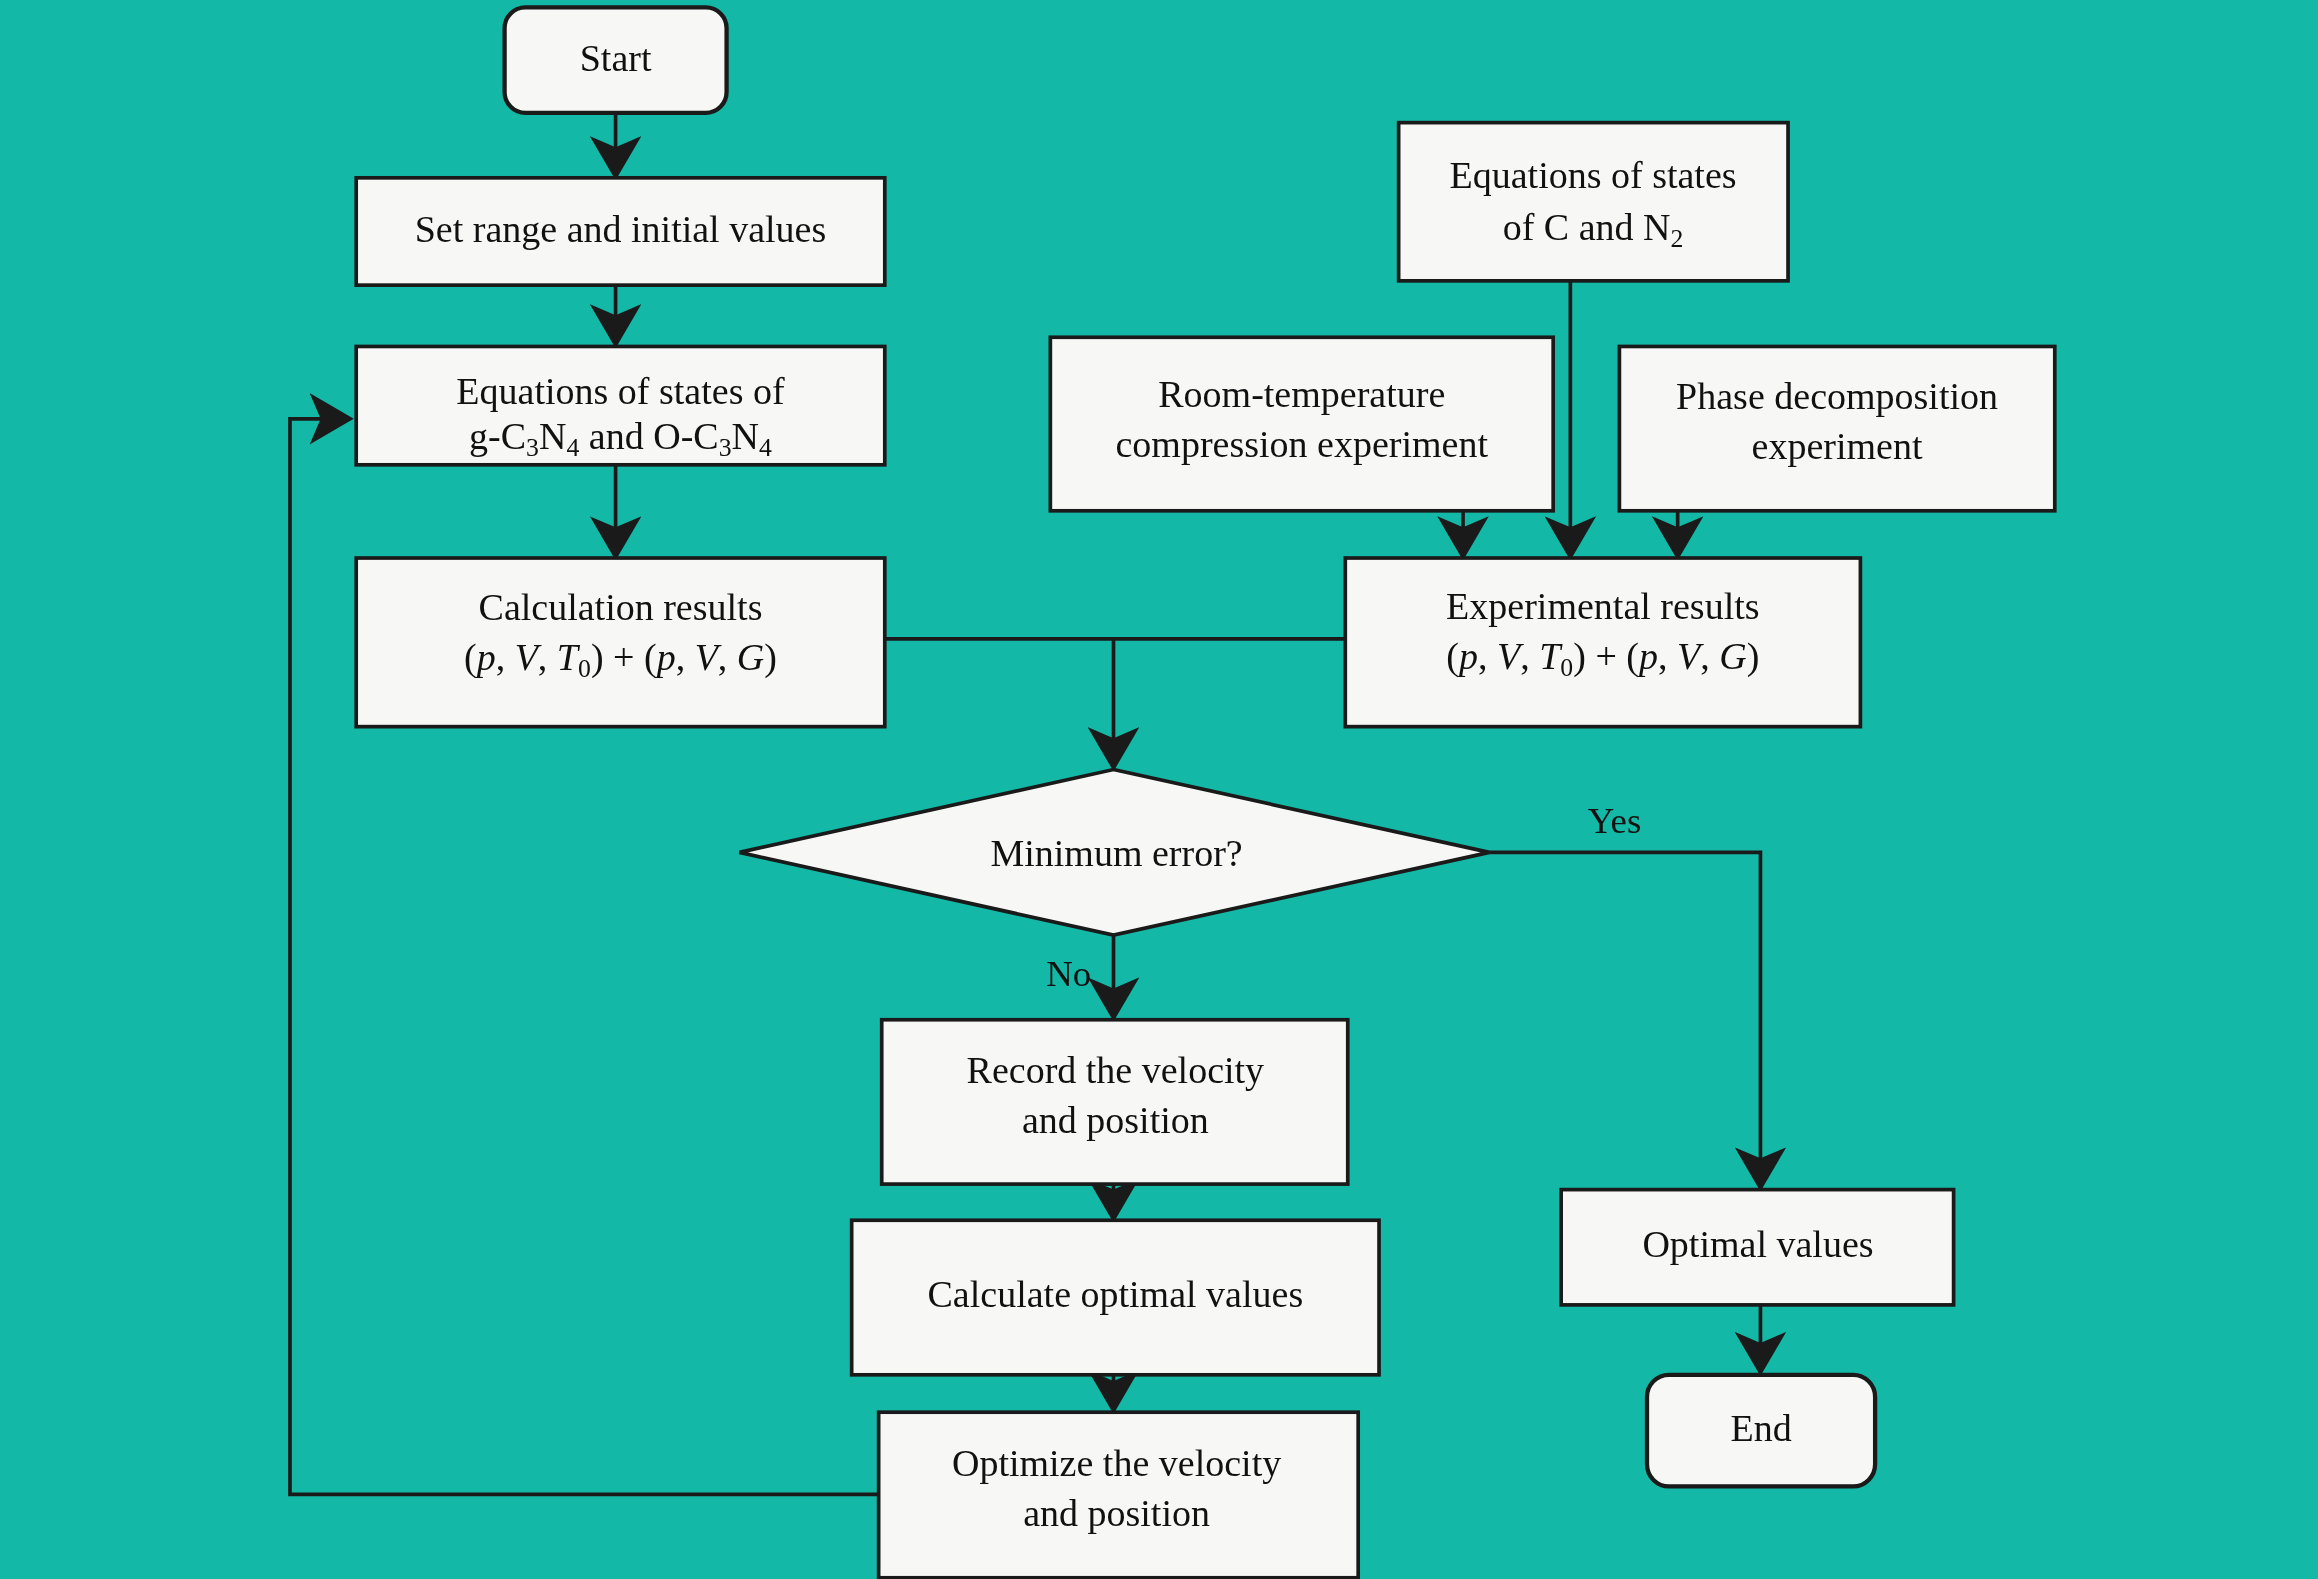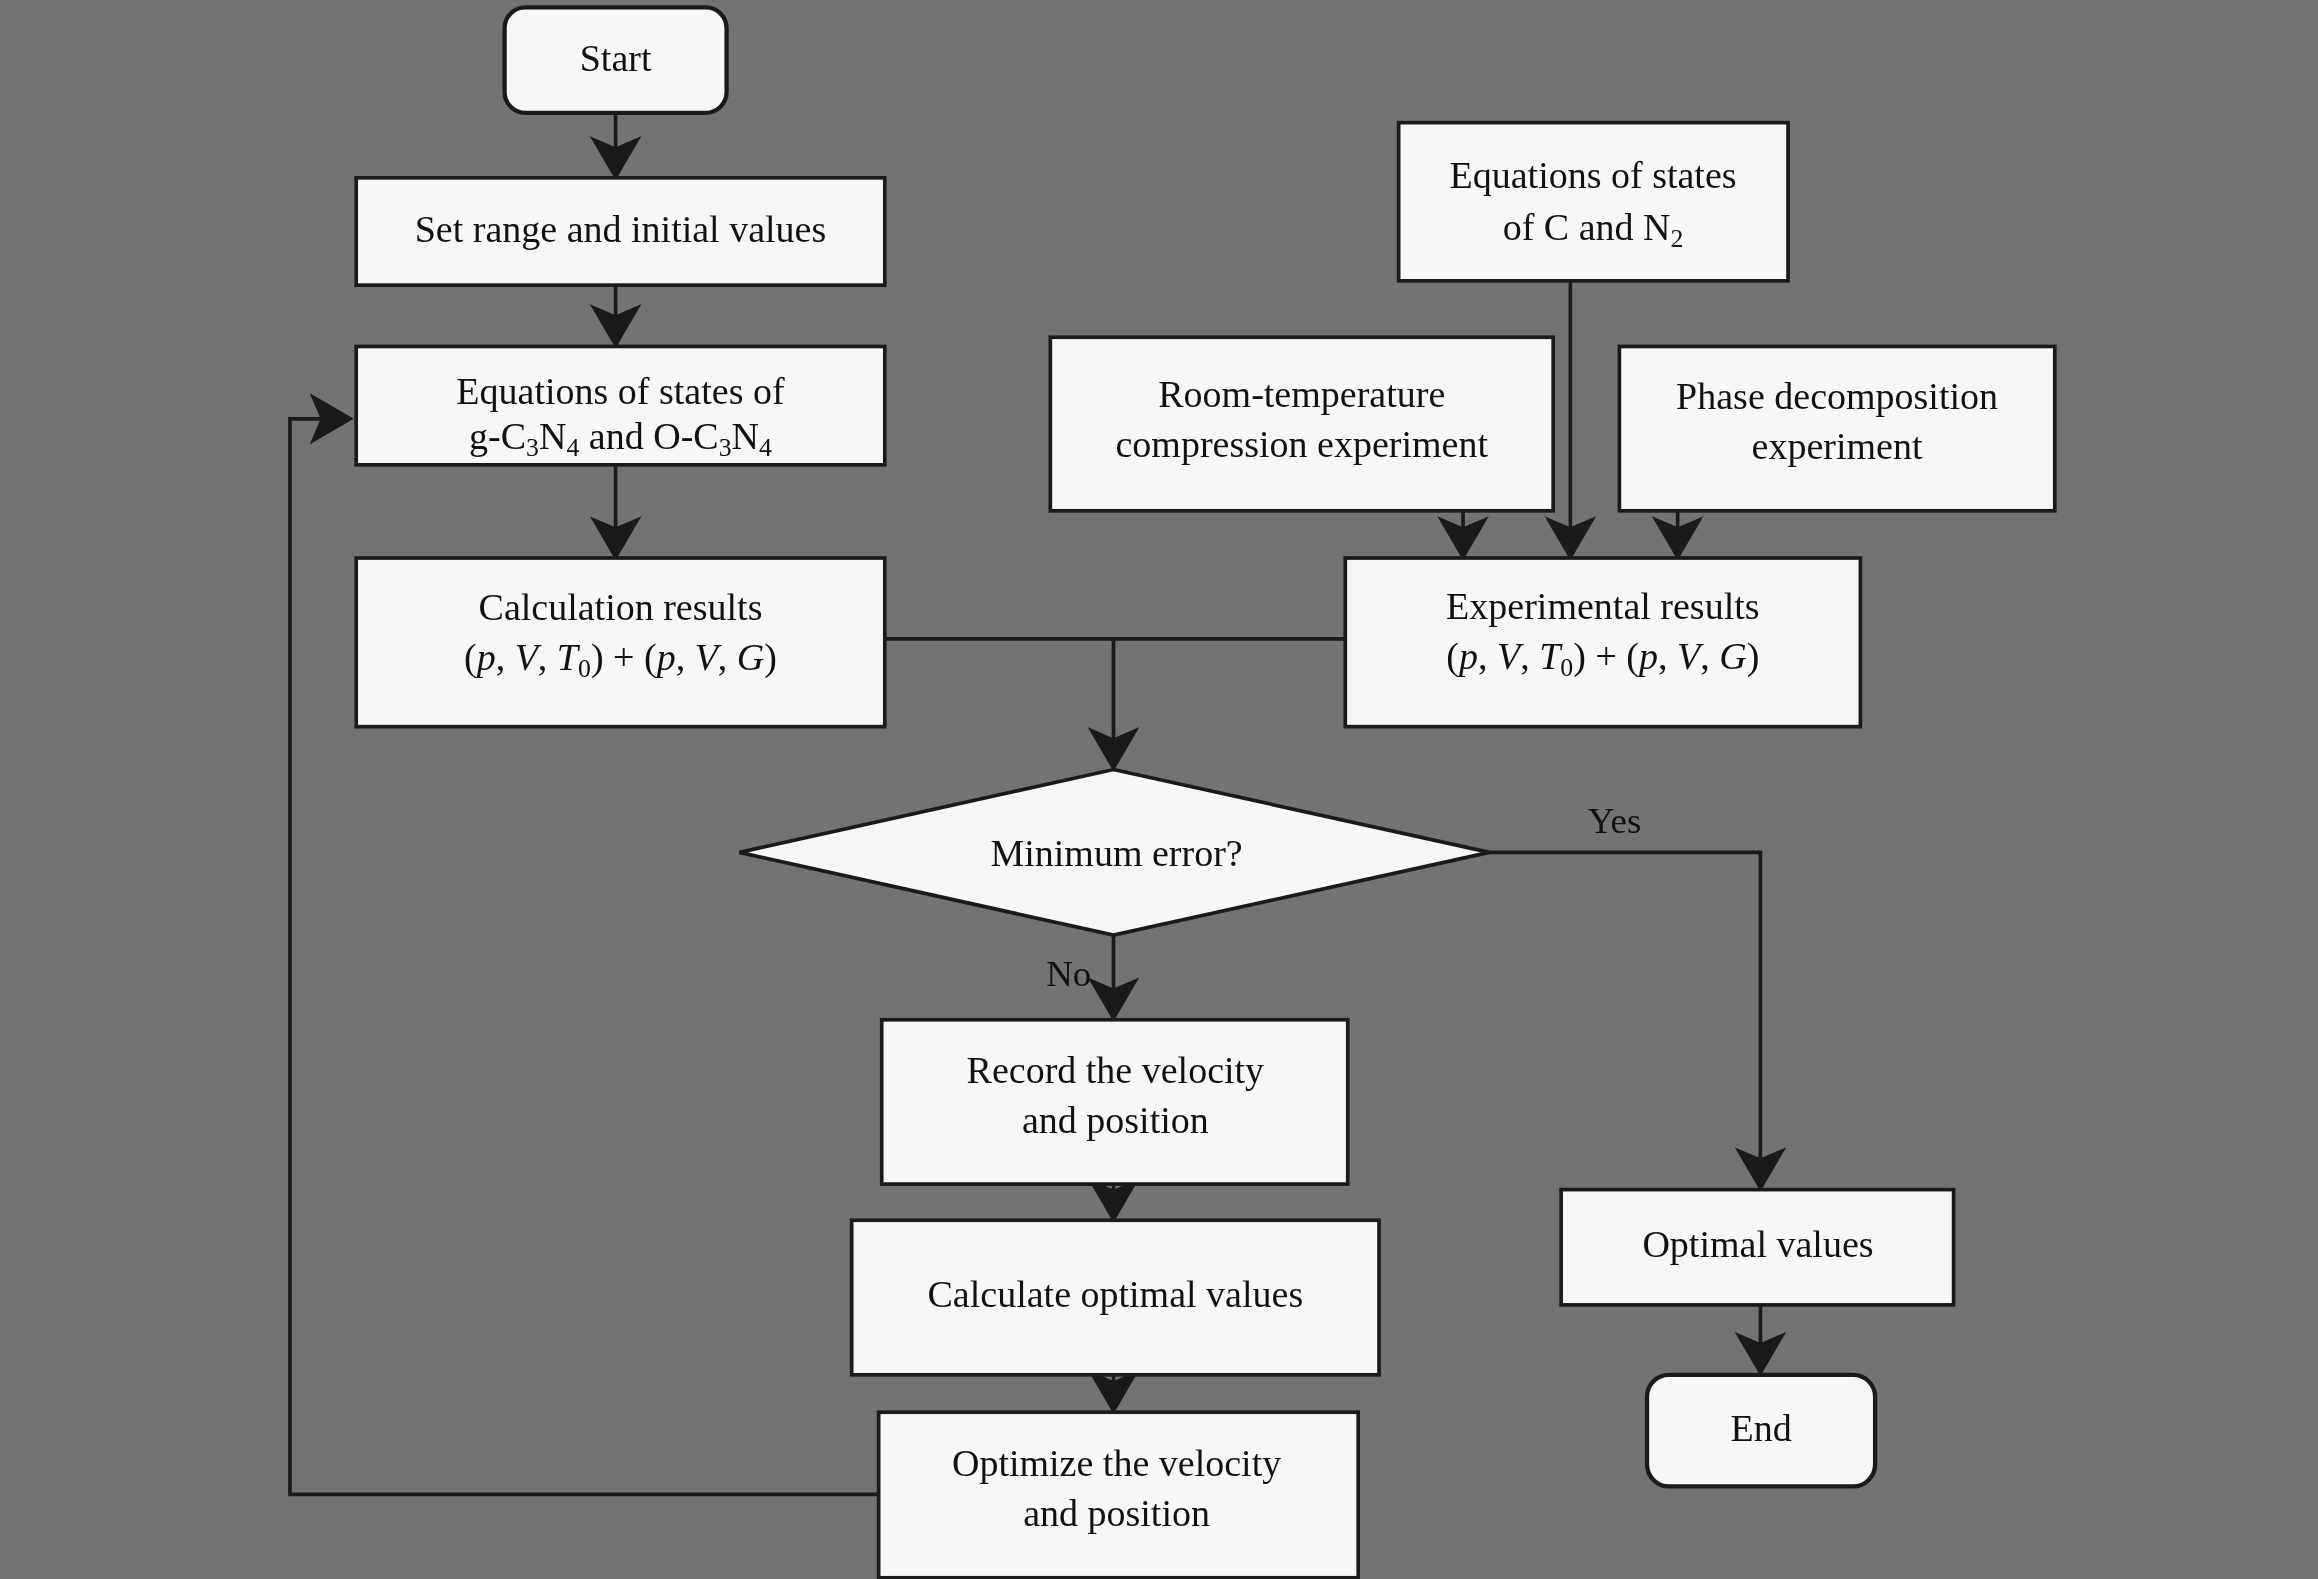--- a/index.html
+++ b/index.html
@@ -4,21 +4,21 @@
 <style>
   html, body {
     margin: 0;
     padding: 0;
     background: #f7f7f6;
   }
   #stage {
     position: relative;
     width: 2319px;
     height: 1579px;
-    background: #737373;
+    background: #14b8a6;
     font-family: "Liberation Serif", "DejaVu Serif", serif;
     overflow: hidden;
   }
   svg#flow {
     position: absolute;
     left: 0;
     top: 0;
     width: 2319px;
     height: 1579px;
     display: block;

